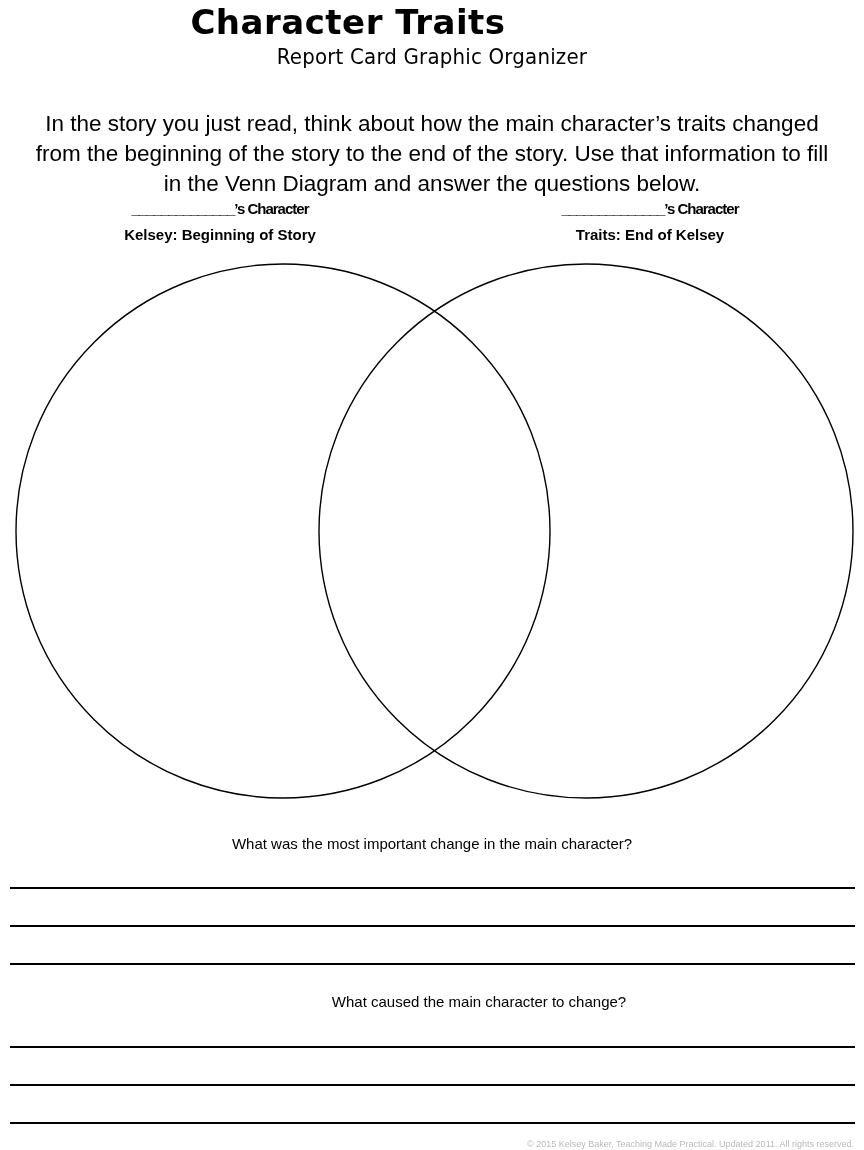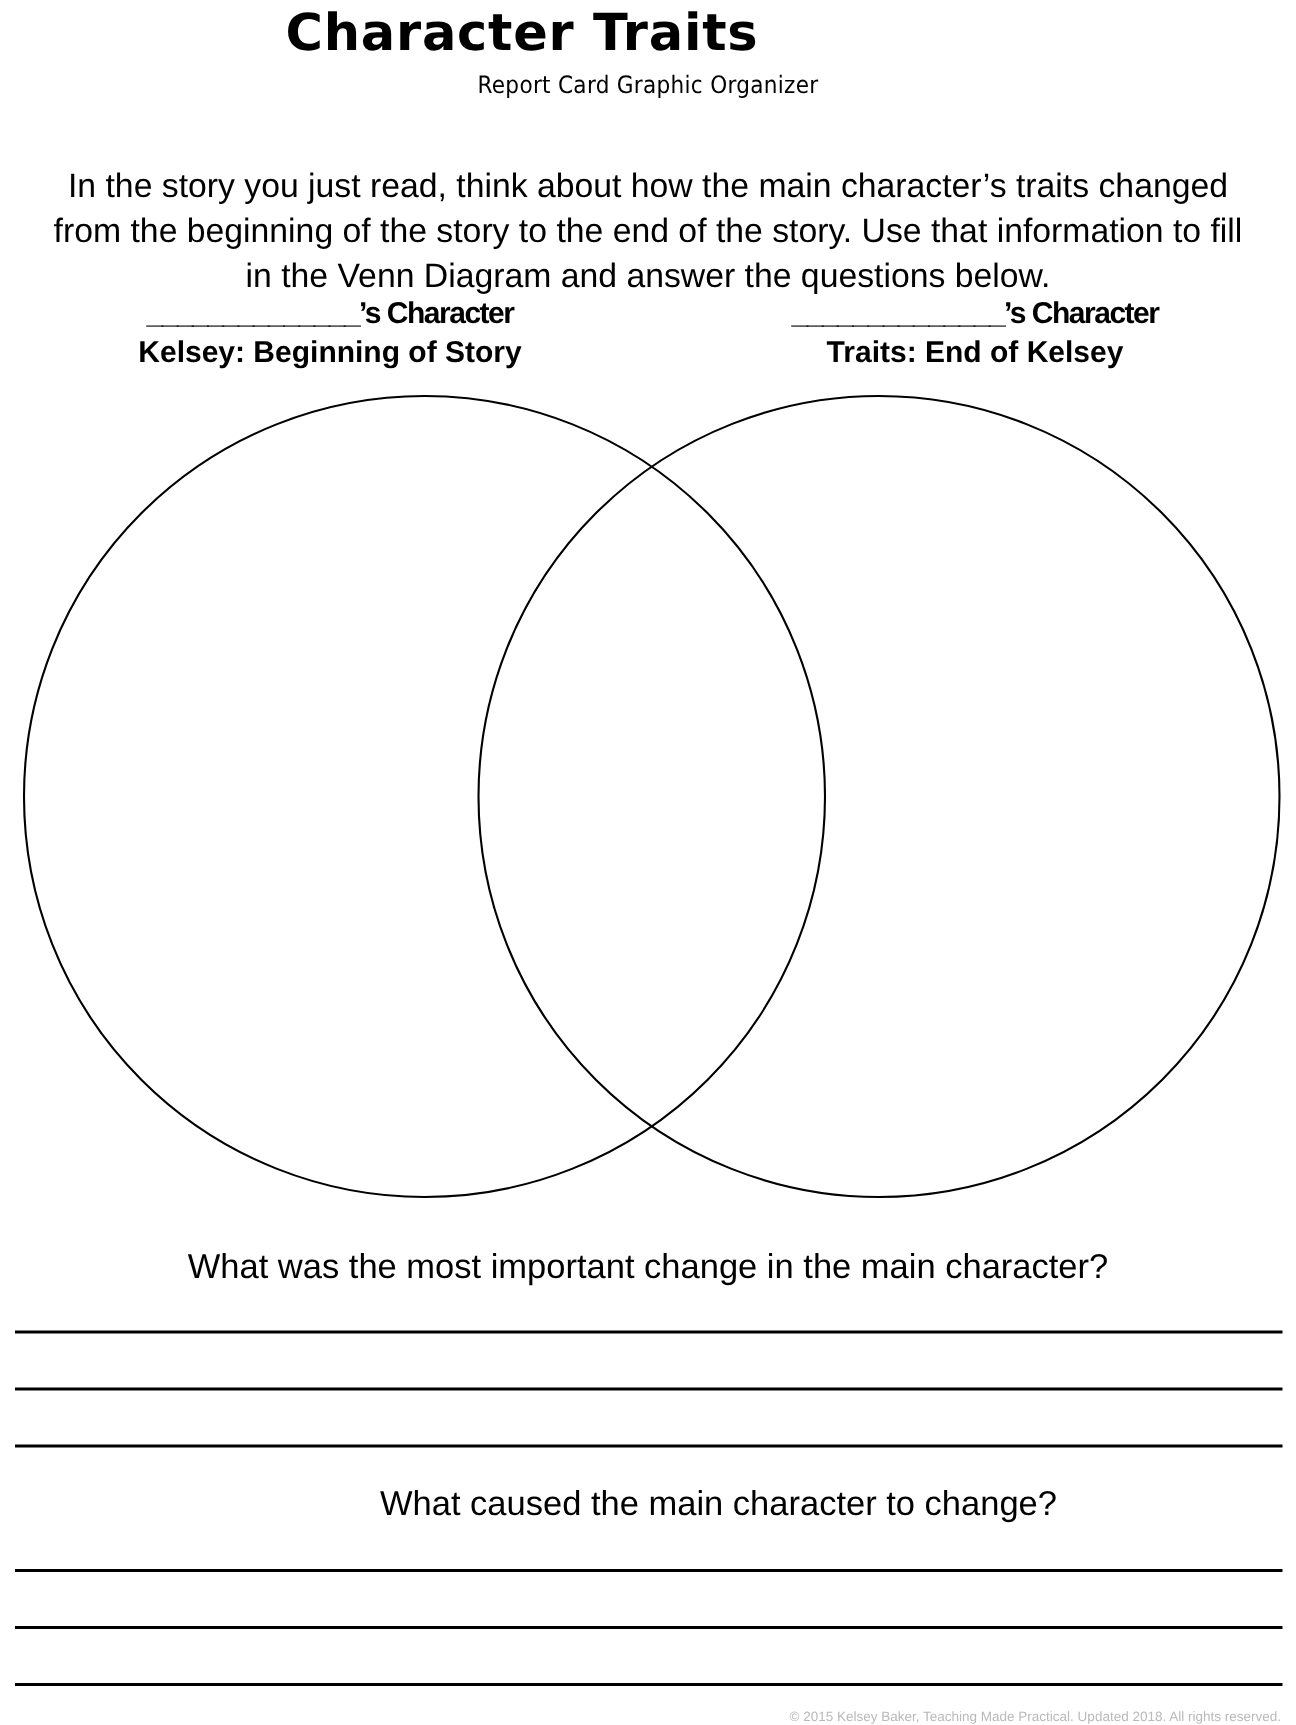--- a/index.html
+++ b/index.html
@@ -39,21 +39,21 @@
     white-space: nowrap;
   }
   .subtitle {
     position: absolute;
     top: 44px;
     left: 0;
     width: 864px;
     text-align: center;
     font-family: "DejaVu Sans Condensed", "DejaVu Sans", sans-serif;
     font-weight: 400;
-    font-size: 16px;
+    font-size: 22px;
     line-height: 26px;
     letter-spacing: 0.2px;
     white-space: nowrap;
   }
 
   .instructions {
     position: absolute;
     top: 88px;
     left: 24px;
     width: 816px;
@@ -63,21 +63,21 @@
     line-height: 30px;
     font-weight: 300;
     margin-top: 21px;
   }
 
   
   .venn-label {
     position: absolute;
     font-family: "Liberation Sans", sans-serif;
     font-weight: 700;
-    font-size: 20px;
+    font-size: 15px;
     line-height: 26px;
     text-align: center;
   }
   .venn-label .l1 { display: block; white-space: nowrap; }
   .venn-label .l2 { display: block; white-space: nowrap; }
   .venn-label-left  { top: 196px; left: 40px;  width: 360px; }
   .venn-label-right { top: 196px; left: 470px; width: 360px; }
 
   .blank-rule {
     letter-spacing: -1px;
@@ -93,21 +93,21 @@
   }
   .venn-svg { display: block; }
 
   
   .question {
     position: absolute;
     left: 0;
     width: 864px;
     text-align: center;
     font-family: "Liberation Sans", sans-serif;
-    font-size: 23px;
+    font-size: 15px;
     line-height: 30px;
     font-weight: 300;
     white-space: nowrap;
   }
   .question-1 { top: 829px; }
   .question-2 { top: 987px; margin-left: 47px; }
 
   
   .answer-line {
     position: absolute;
@@ -168,15 +168,15 @@
   <div class="question question-1">What was the most important change in the main character?</div>
   <div class="answer-line al-1"></div>
   <div class="answer-line al-2"></div>
   <div class="answer-line al-3"></div>
 
   <div class="question question-2">What caused the main character to change?</div>
   <div class="answer-line al-4"></div>
   <div class="answer-line al-5"></div>
   <div class="answer-line al-6"></div>
 
-  <div class="footer">© 2015 Kelsey Baker, Teaching Made Practical.  Updated 2018.  All rights reserved.</div>
+  <div class="footer">© 2015 Kelsey Baker, Teaching Made Practical.  Updated 2011.  All rights reserved.</div>
 
 </div>
 
 </body></html>

